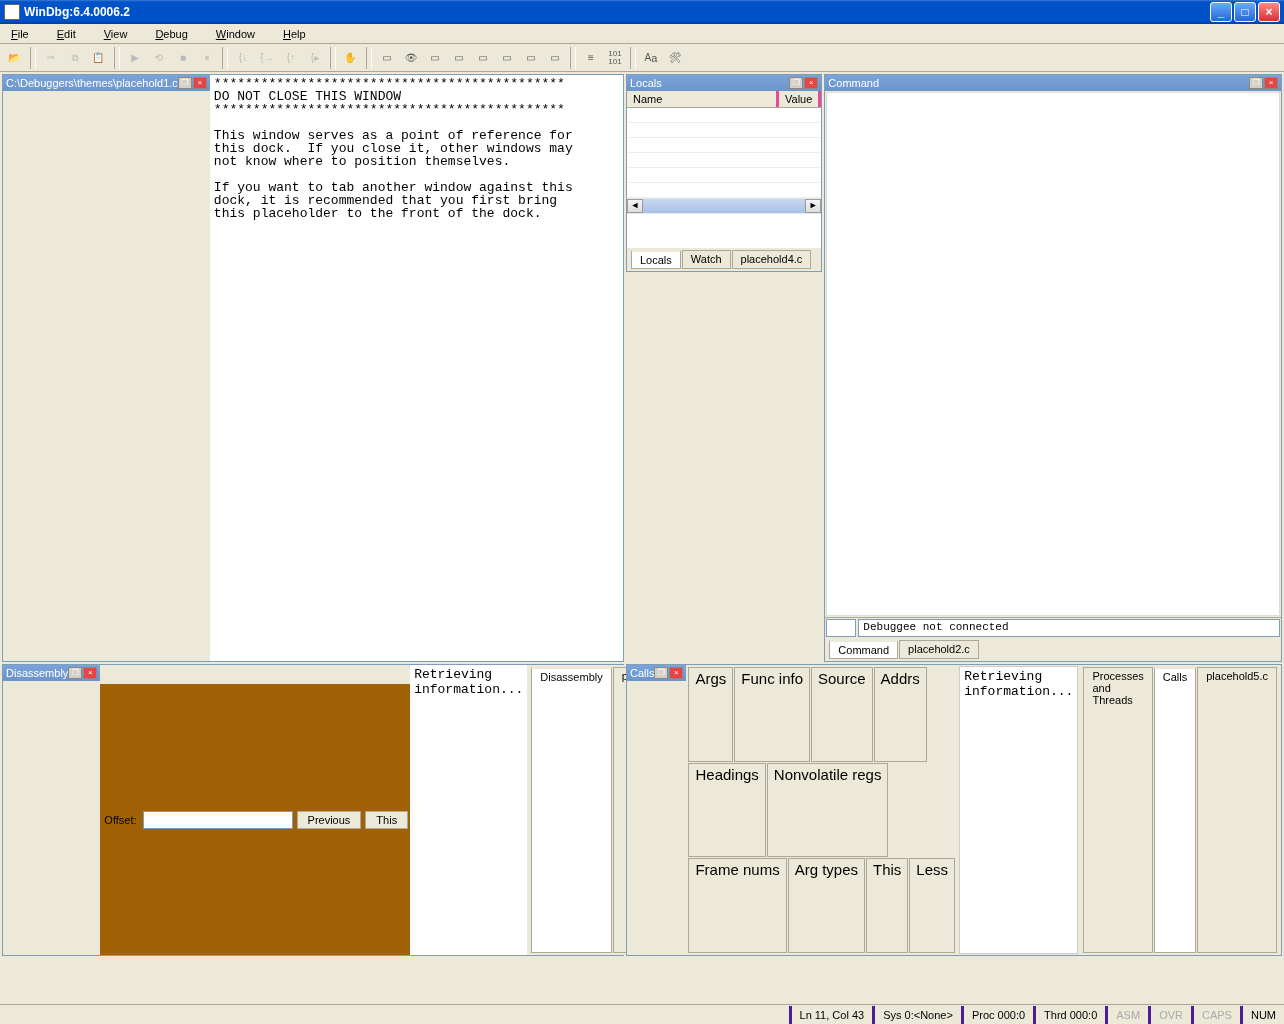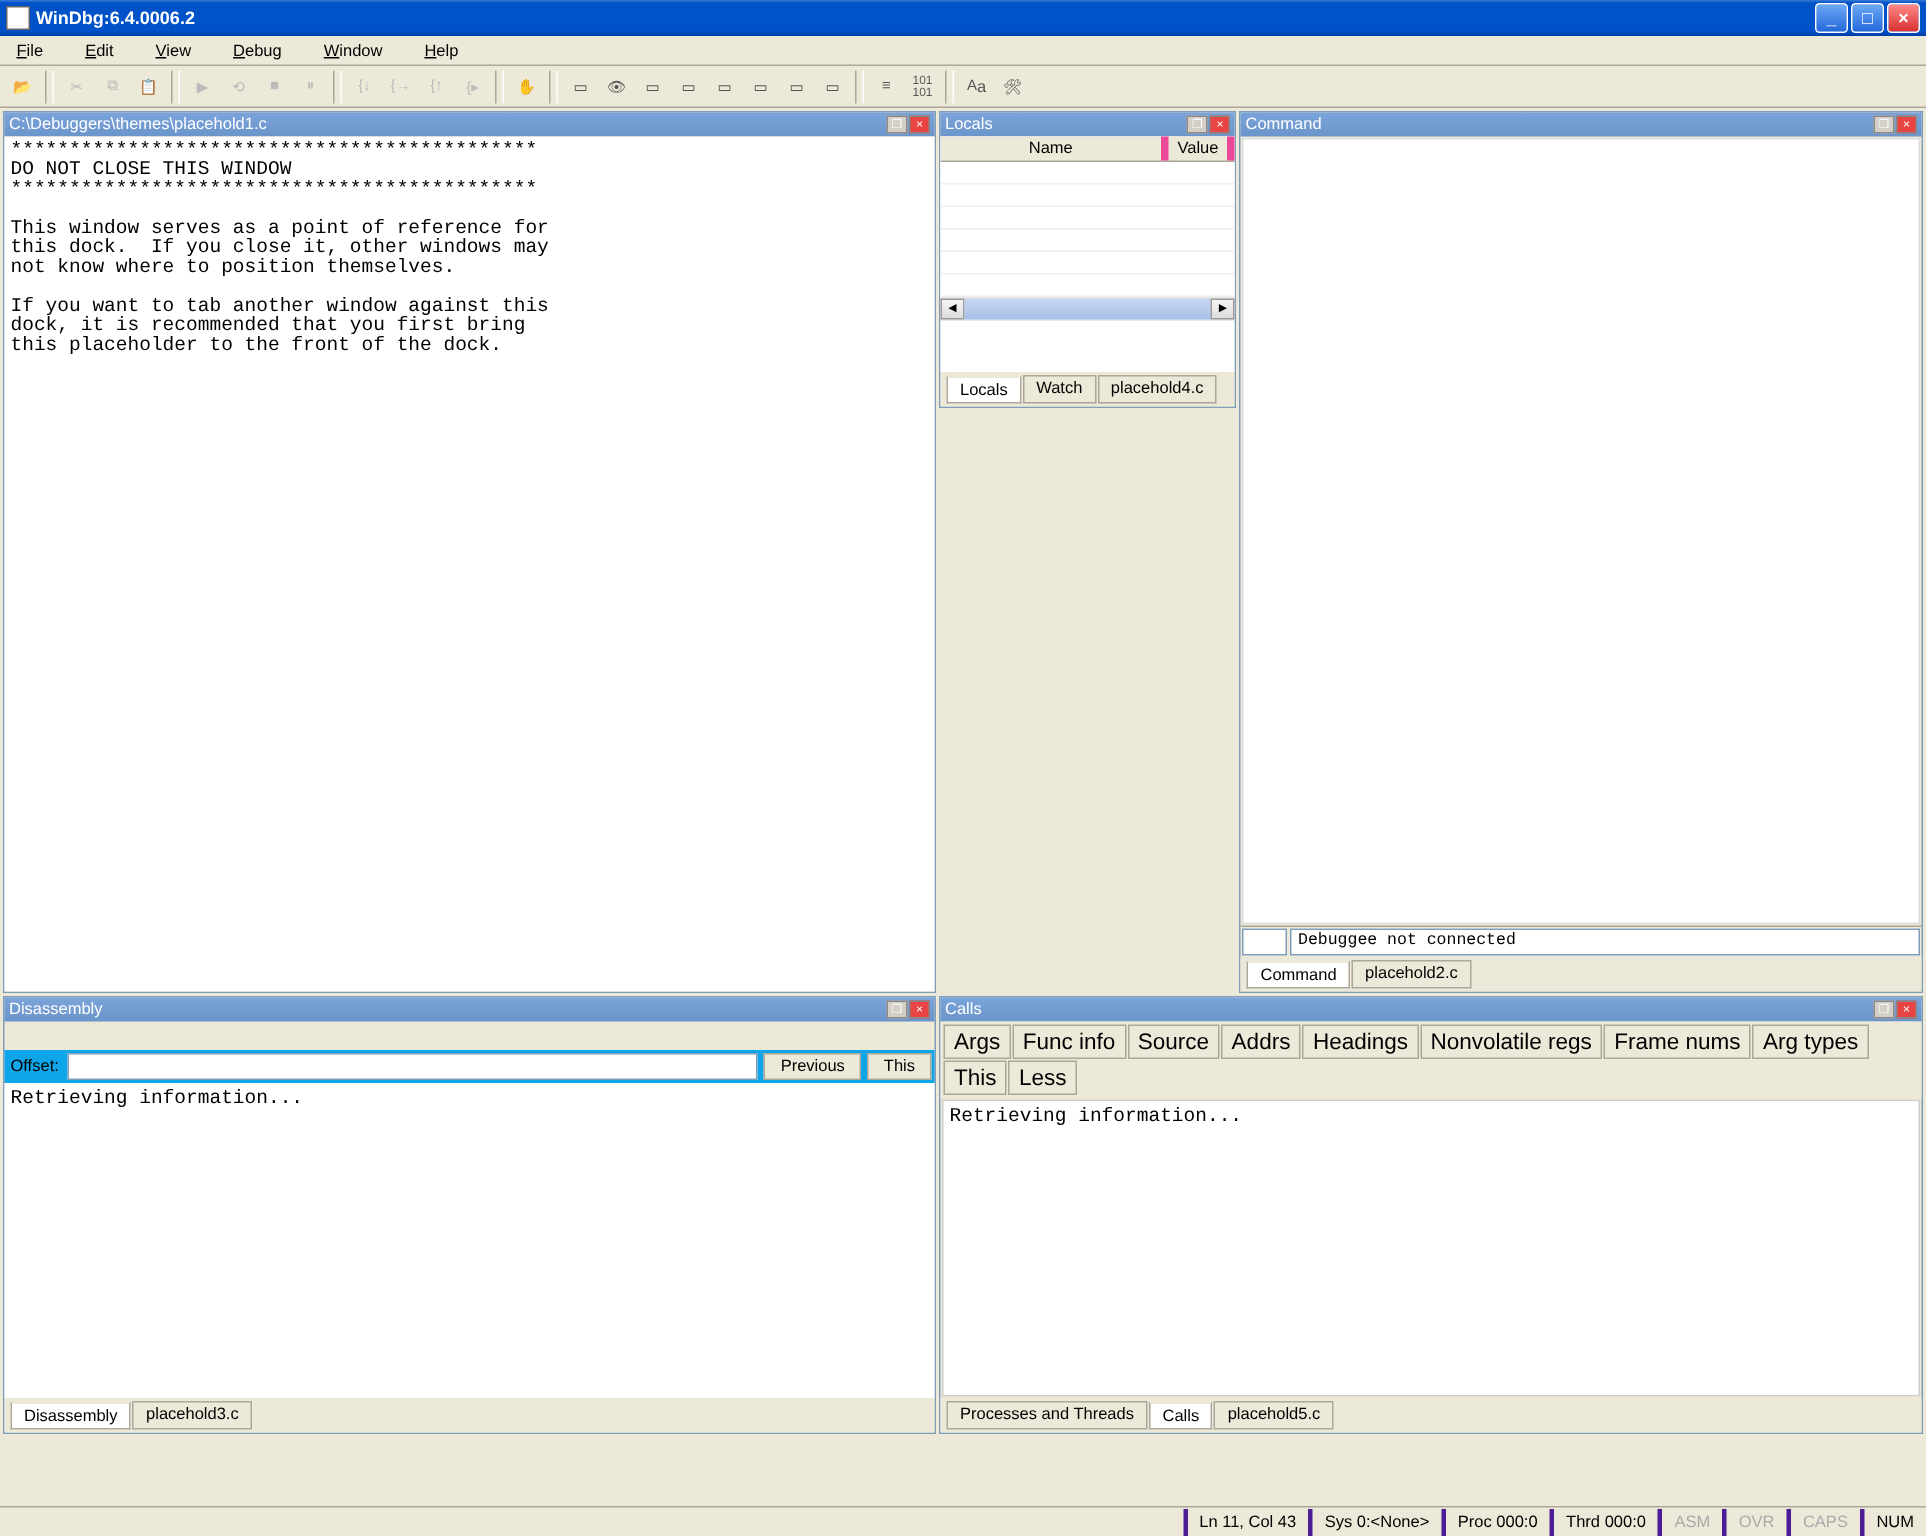--- a/index.html
+++ b/index.html
@@ -13,51 +13,51 @@
 .winbtn.max { background: linear-gradient(#6ca9f8,#2468d8); }
 .winbtn.close { background: linear-gradient(#f88,#d83030); }
 .menubar { height: 20px; display: flex; align-items: center; background: #ece9d8; border-bottom: 1px solid #aca899; padding: 0 4px; gap: 14px; }
 .menuitem { padding: 2px 7px; cursor: default; }
 .menuitem u { text-decoration: underline; }
 .toolbar { height: 28px; background: #ece9d8; border-bottom: 1px solid #aca899; display: flex; align-items: center; padding: 2px 4px; gap: 2px; }
 .toolbtn { width: 22px; height: 22px; border: 1px solid #ece9d8; display: flex; align-items: center; justify-content: center; font-size: 10px; color: #555; }
 .toolbtn.disabled { color: #bbb; }
 .tooldiv { width: 6px; height: 22px; border-left: 1px solid #aca899; border-right: 1px solid #fff; margin: 0 2px; }
 .workspace { flex: 1; display: grid; grid-template-columns: 622px 1fr; grid-template-rows: 588px 292px; gap: 2px; padding: 2px; background: #ece9d8; }
-.pane { border: 1px solid #7f9db9; display: flex; flex-direction: column; background: #ece9d8; }
+.pane { border: 1px solid #7f9db9; display: flex; background: #ece9d8; }
 .pane-title { height: 16px; background: linear-gradient(#7ba4db,#6b94cb); color: #fff; display: flex; align-items: center; padding: 0 3px; font-size: 11px; }
 .pane-title-text { flex: 1; }
 .pane-title-btns { display: flex; gap: 1px; }
 .pane-title-btn { width: 14px; height: 12px; background: #d4d0c8; border: 1px solid #888; font-size: 8px; text-align: center; line-height: 10px; }
 .pane-title-btn.x { background: #e84444; color: #fff; }
 .pane-body { flex: 1; background: #fff; overflow: hidden; }
 .source-body { padding: 2px 4px; font-family: 'Courier New', monospace; font-size: 13px; line-height: 13px; white-space: pre-wrap; }
 .locals-right { grid-column: 2; grid-row: 1; display: flex; flex-direction: row; gap: 2px; }
 .locals-pane { height: 198px; border: 1px solid #7f9db9; display: flex; flex-direction: column; background: #ece9d8; }
 .cmd-pane { flex: 1; border: 1px solid #7f9db9; display: flex; flex-direction: column; background: #ece9d8; }
 .btn-row { display: flex; padding: 2px; gap: 1px; background: #ece9d8; }
 .btn-tab { padding: 2px 8px; border: 1px solid #aca899; background: #ece9d8; border-bottom: none; }
 .locals-table { flex: 1; background: #fff; }
 .locals-header { display: flex; background: #ece9d8; border-bottom: 1px solid #aca899; }
-.locals-col { border-right: 5px solid #ec4899; padding: 2px 6px; text-align: center; }
+.locals-col { border-right: 3px solid #ec4899; padding: 2px 6px; }
 .locals-col.name { width: 152px; }
 .locals-col.value { flex: 1; }
 .locals-rows { height: 90px; background: #fff; }
 .locals-row { height: 15px; border-bottom: 1px solid #eee; }
 .scroll-h { height: 16px; background: #e8e8e8; display: flex; align-items: center; }
 .scroll-btn { width: 16px; height: 14px; background: linear-gradient(#f5f5f5,#ddd); border: 1px solid #9a9a9a; text-align: center; font-size: 9px; }
 .scroll-track { flex: 1; height: 14px; background: linear-gradient(#c8d8f0,#a8c0e8); }
 .bottom-tabs { display: flex; background: #ece9d8; padding: 2px 4px; gap: 1px; }
 .bot-tab { padding: 2px 8px; border: 1px solid #aca899; background: #ece9d8; }
 .bot-tab.active { background: #fff; border-top: 2px solid #ece9d8; }
 .cmd-output { flex: 1; background: #fff; border: 1px solid #ddd; margin: 1px; }
 .cmd-input-row { display: flex; border-top: 1px solid #aca899; }
 .cmd-prompt { width: 30px; height: 18px; border: 1px solid #7f9db9; background: #fff; margin: 1px; }
 .cmd-status { flex: 1; height: 18px; border: 1px solid #7f9db9; background: #fff; margin: 1px; padding: 1px 4px; font-family: 'Courier New', monospace; }
-.disasm-top { display: flex; align-items: center; padding: 2px; gap: 4px; background: #0ea5e9; margin-top: 19px; }
+.disasm-top { display: flex; align-items: center; padding: 2px; gap: 4px; background: #a16207; margin-top: 19px; }
 .disasm-top label { padding: 0 2px; }
 .disasm-input { flex: 1; height: 18px; border: 1px solid #7f9db9; background: #fff; padding: 0 3px; }
 .disasm-btn { padding: 2px 10px; border: 1px solid #aca899; background: #ece9d8; }
 .disasm-body { flex: 1; background: #fff; font-family: 'Courier New', monospace; padding: 2px 4px; font-size: 13px; }
 .calls-btns { display: flex; flex-wrap: wrap; padding: 2px; gap: 1px; background: #ece9d8; }
 .calls-btn { padding: 2px 6px; border: 1px solid #aca899; background: #ece9d8; font-size: 15px; }
 .calls-body { flex: 1; background: #fff; font-family: 'Courier New', monospace; padding: 2px 4px; font-size: 13px; border: 1px solid #ccc; margin: 1px; }
 .statusbar { height: 20px; border-top: 1px solid #aca899; display: flex; align-items: center; background: #ece9d8; }
 .statusbar-spacer { flex: 1; }
 .statusbar-cell { padding: 2px 8px; border-left: 3px solid #4c1d95; height: 18px; display: flex; align-items: center; }

